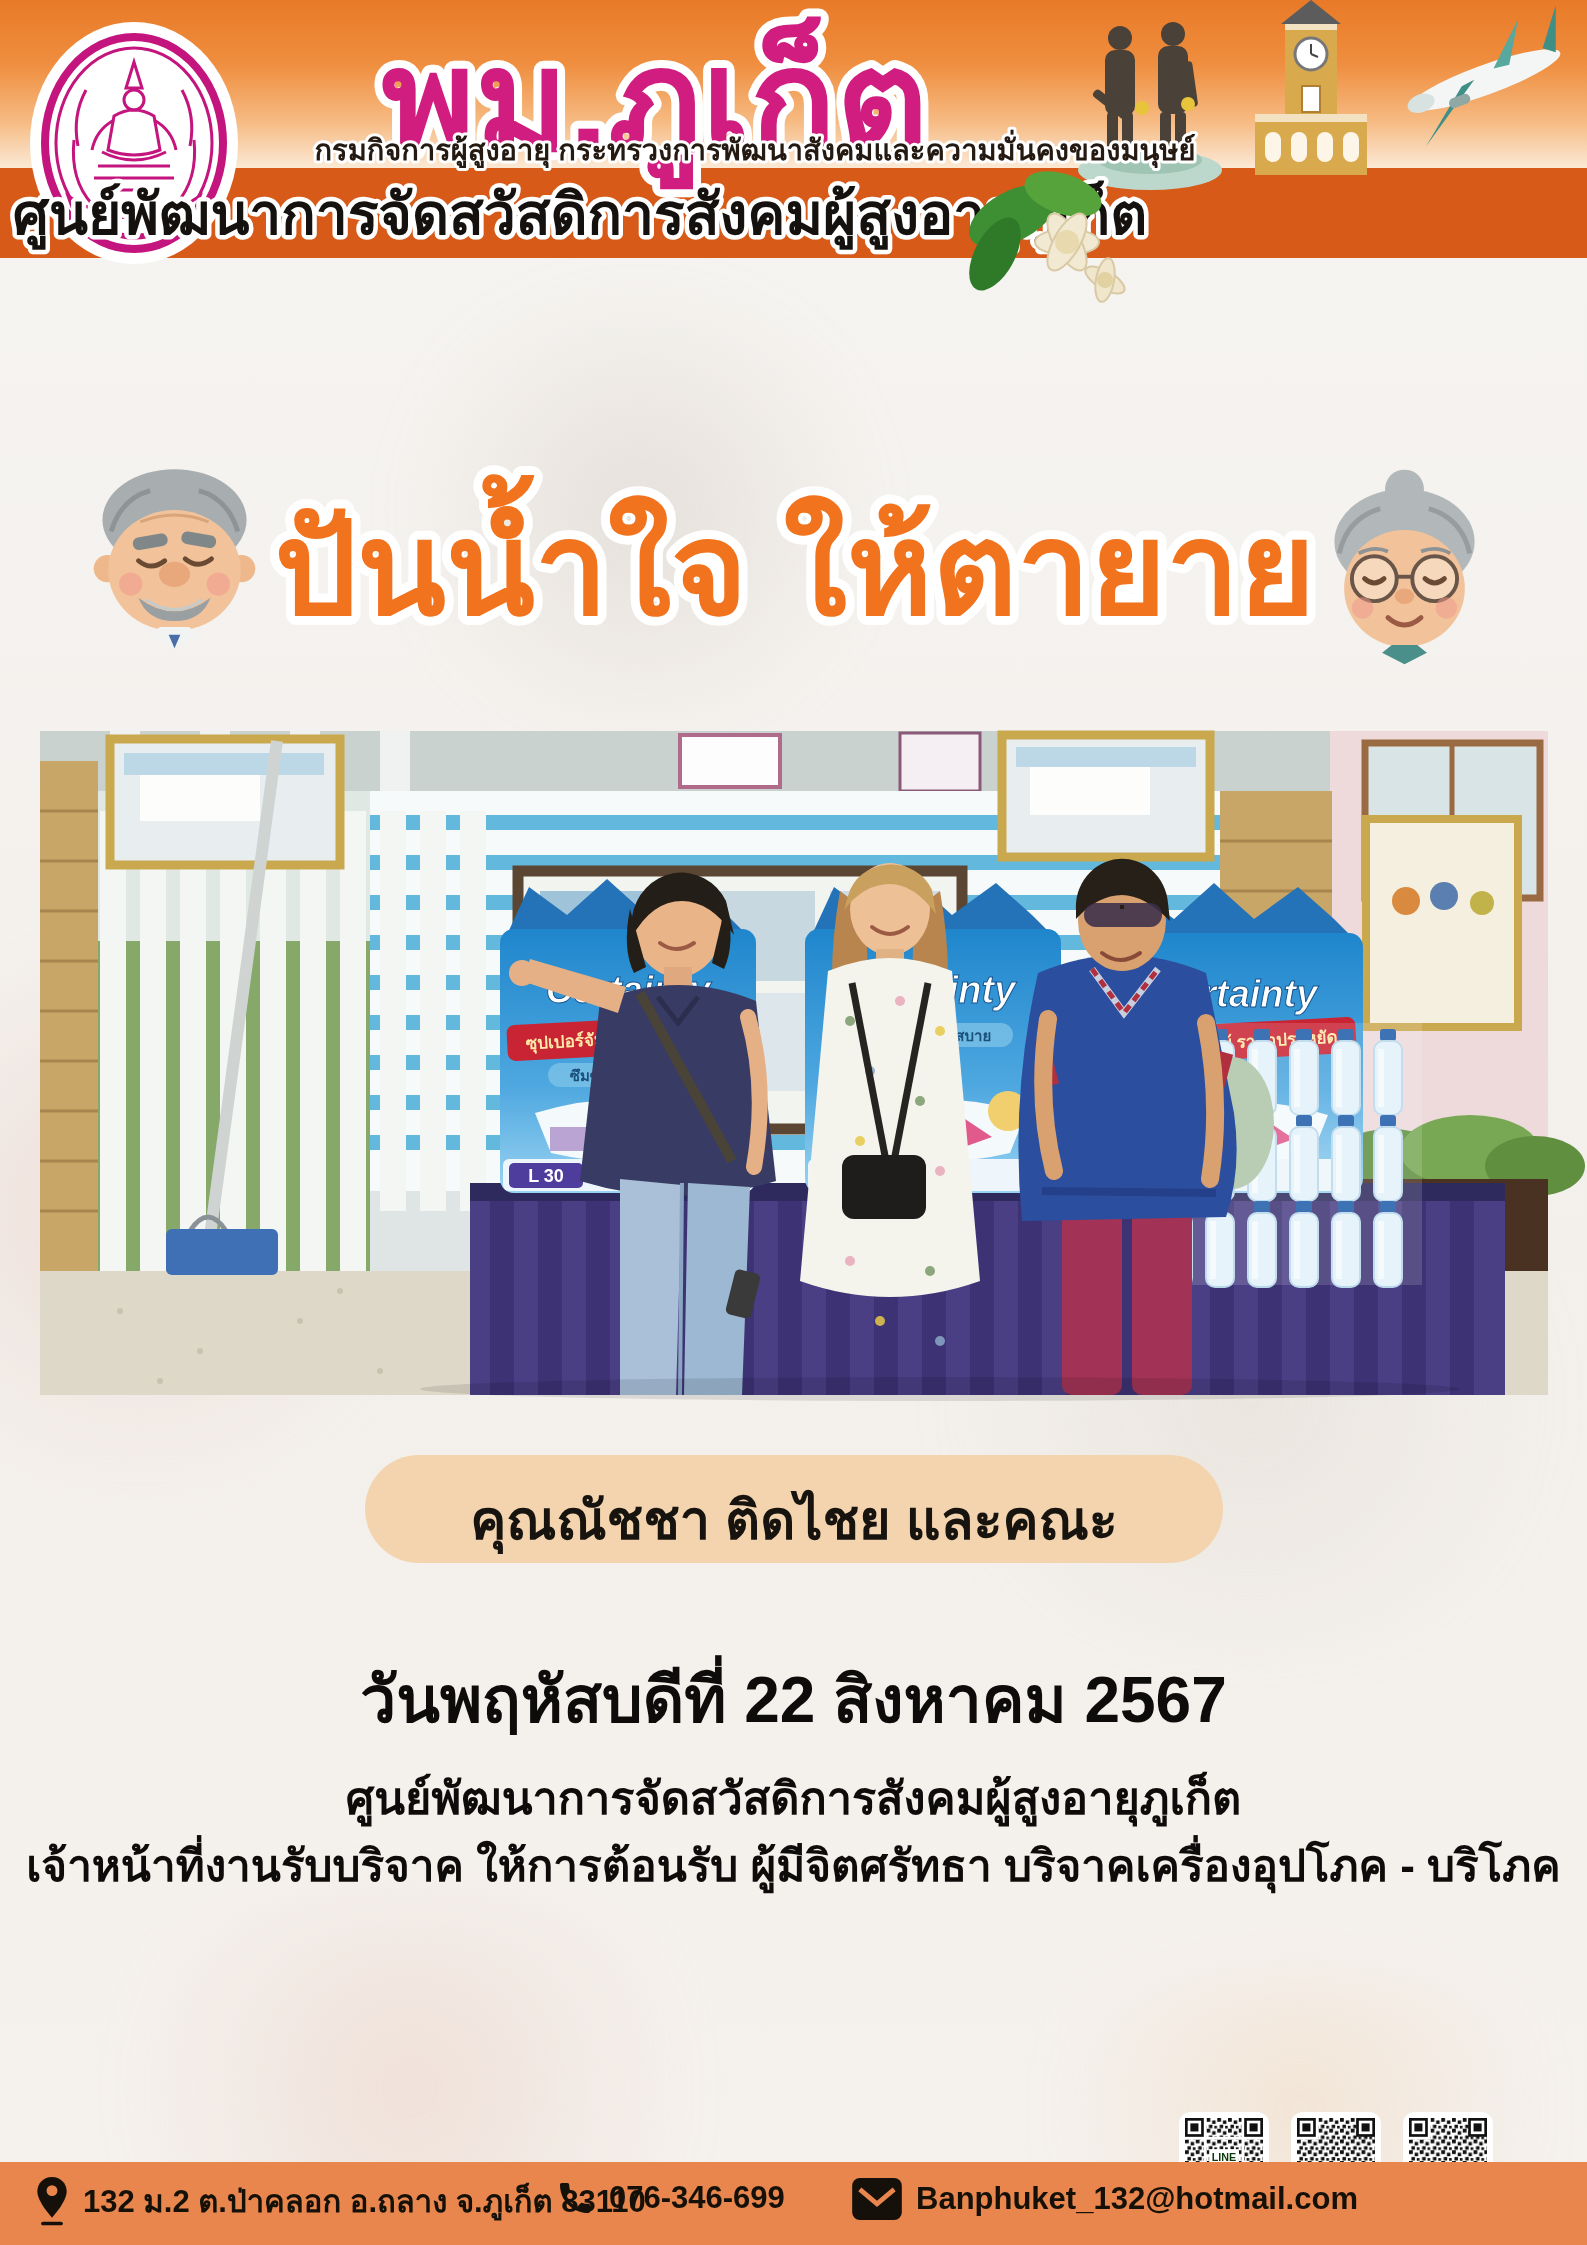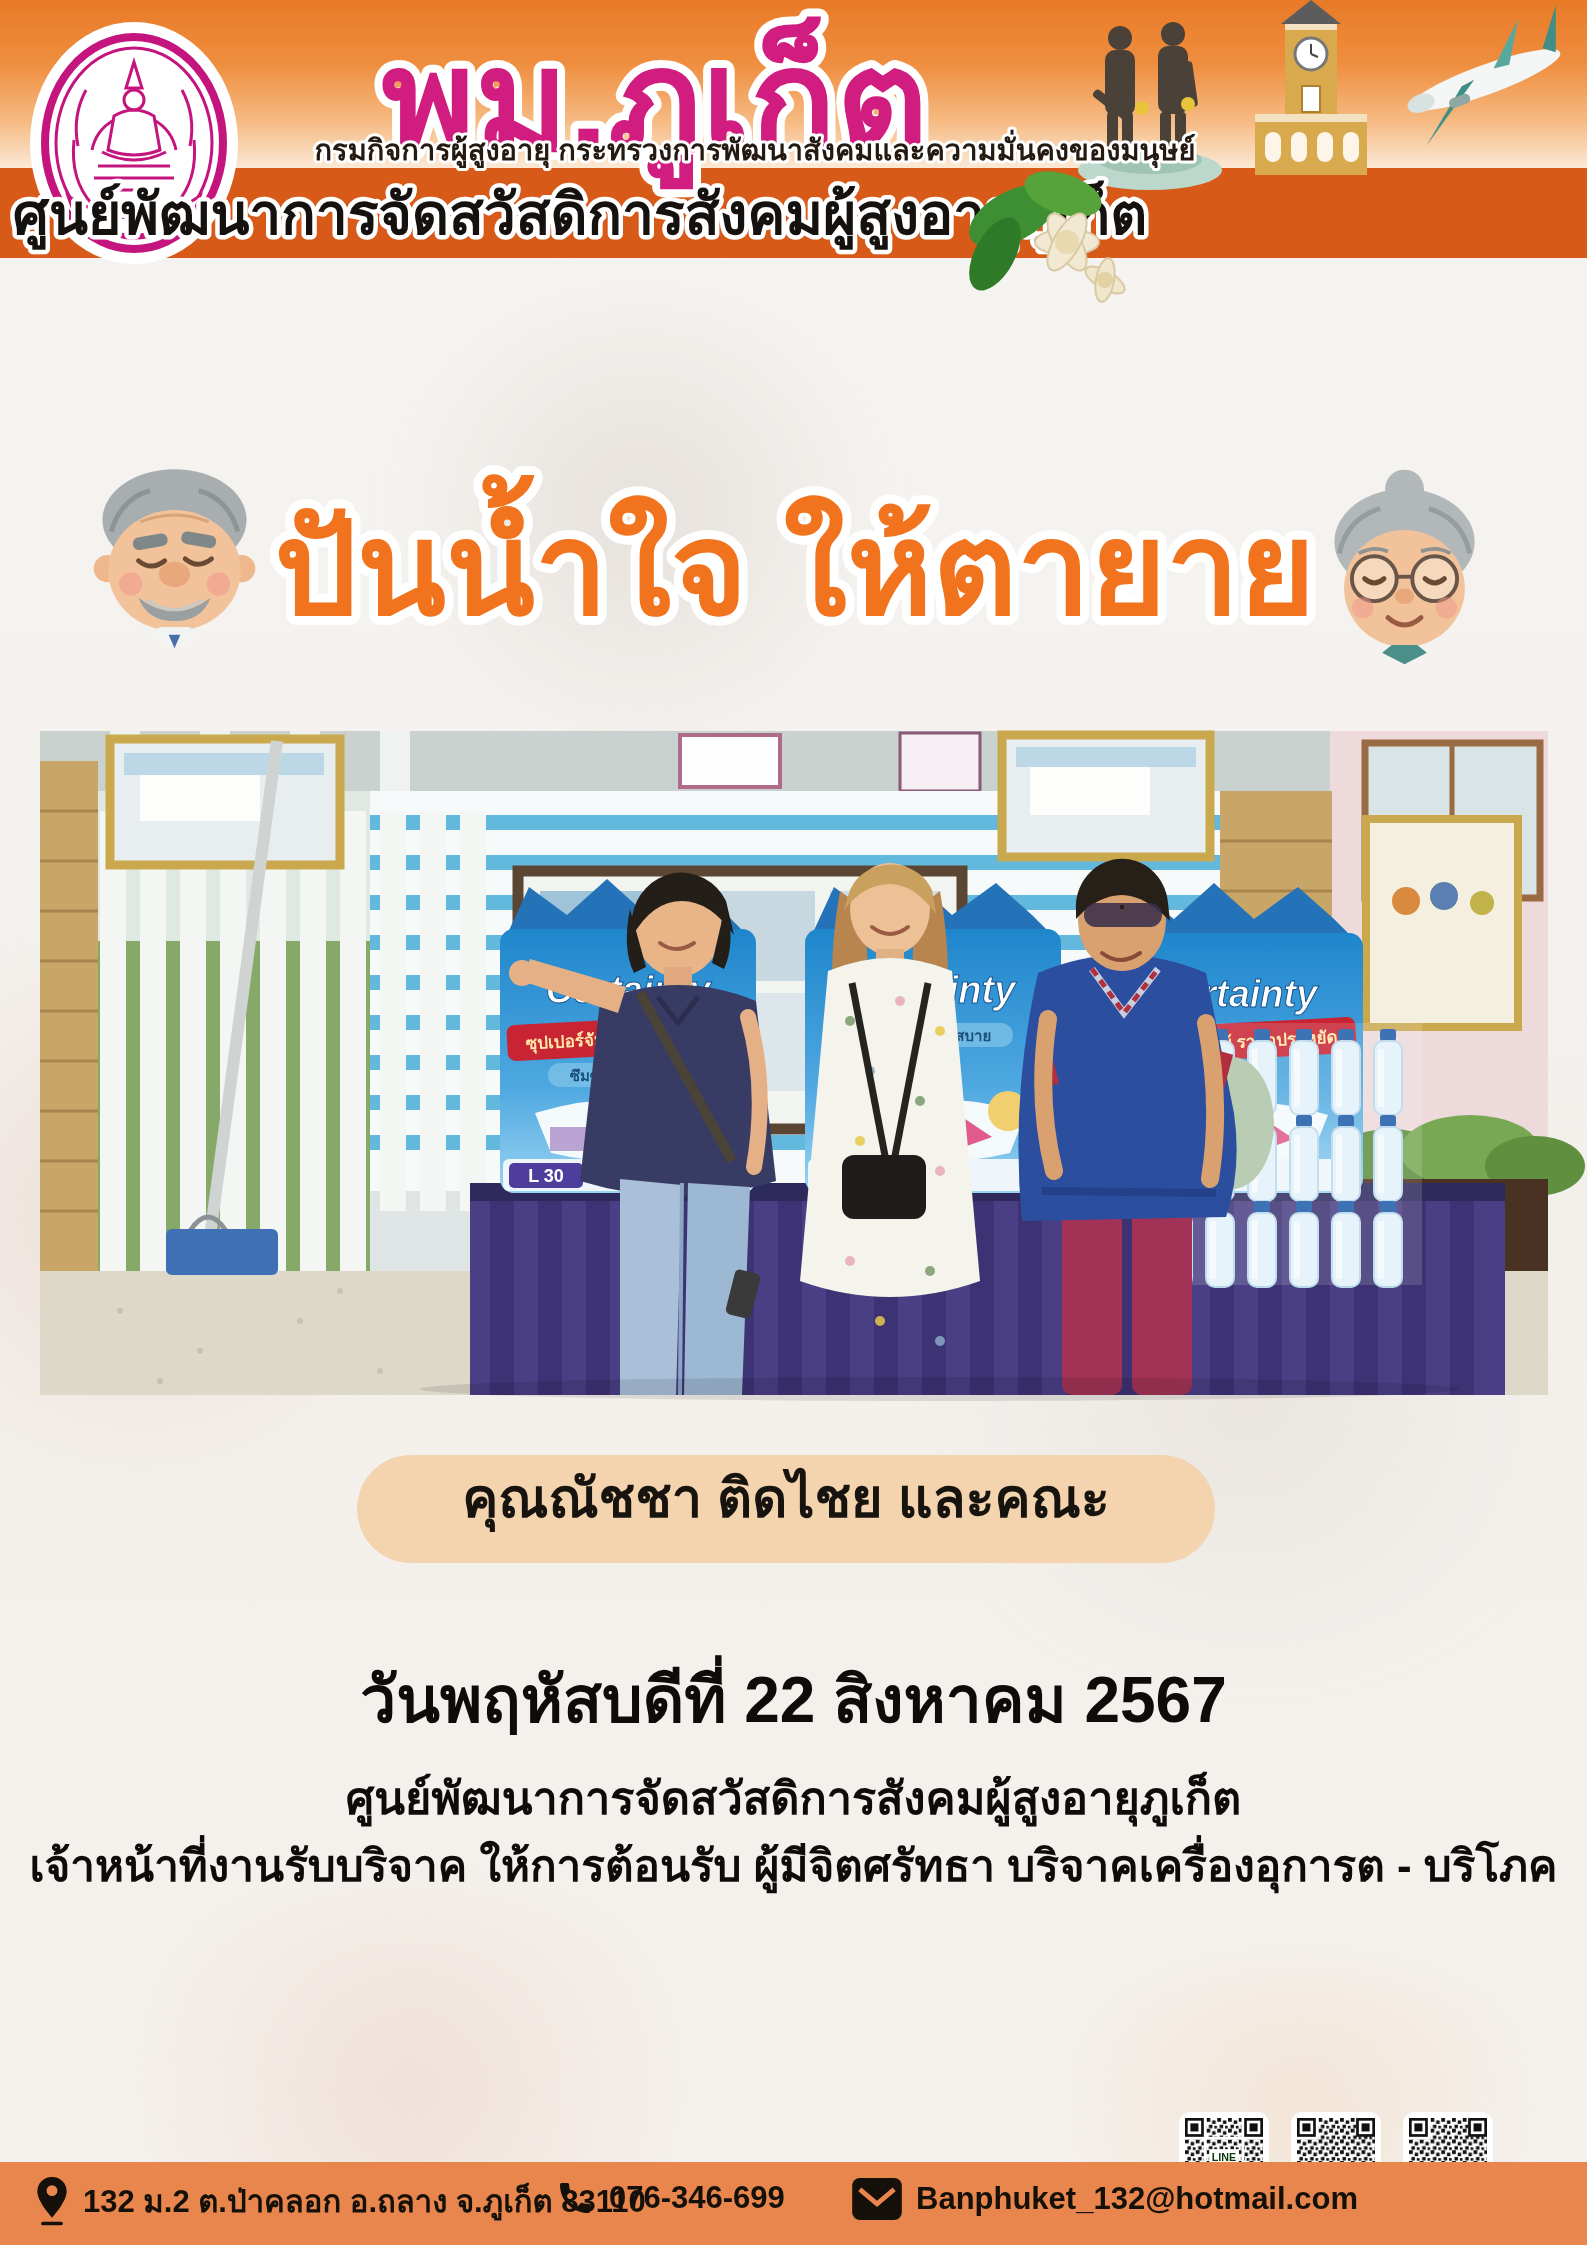--- a/index.html
+++ b/index.html
@@ -22,22 +22,22 @@
   }
   .banner{
     position:absolute;left:0;top:168px;width:1587px;height:90px;
     background:#d85a19;
   }
   .abs{position:absolute;}
   svg{display:block;overflow:visible;}
   text{font-family:"Liberation Sans",sans-serif;}
 
   .badge{
-    position:absolute;left:357px;top:1455px;width:858px;height:108px;border-radius:54px;
-    background:#f3d4ae;display:flex;align-items:flex-start;justify-content:center;
+    position:absolute;left:365px;top:1455px;width:858px;height:108px;border-radius:54px;
+    background:#f3d4ae;display:flex;align-items:flex-end;justify-content:center;
   }
   .badge span{font-size:54px;font-weight:700;color:#17130f;}
 
   .date-line{
     position:absolute;left:0;top:1648px;width:1587px;text-align:center;
     font-size:64px;font-weight:800;color:#0e0c0a;
   }
   .body-line{position:absolute;left:0;width:1587px;text-align:center;font-weight:700;color:#0e0c0a;white-space:nowrap;}
   .bl1{top:1762px;font-size:45px;}
   .bl2{top:1830px;font-size:44px;}
@@ -510,21 +510,21 @@
     </g>
     <ellipse cx="900" cy="658" rx="520" ry="12" fill="#000000" opacity="0.10"></ellipse>
   </svg>
 
   <div class="badge">
     <span>คุณณัชชา ติดไชย และคณะ</span>
   </div>
 
   <div class="date-line">วันพฤหัสบดีที่ 22 สิงหาคม 2567</div>
   <div class="body-line bl1">ศูนย์พัฒนาการจัดสวัสดิการสังคมผู้สูงอายุภูเก็ต</div>
-  <div class="body-line bl2">เจ้าหน้าที่งานรับบริจาค ให้การต้อนรับ ผู้มีจิตศรัทธา บริจาคเครื่องอุการต - บริโภค</div>
+  <div class="body-line bl2">เจ้าหน้าที่งานรับบริจาค ให้การต้อนรับ ผู้มีจิตศรัทธา บริจาคเครื่องอุปโภค - บริโภค</div>
 
   <div class="qr-block">
     <div class="qr-cell">
       <div class="qr-tile">
         <svg width="78" height="78" viewBox="0 0 29 29">
           <rect x="8" y="8" width="13" height="13" fill="url(#qrn2)"></rect>
           <rect x="8" y="0" width="13" height="7" fill="url(#qrn2)"></rect>
           <rect x="8" y="22" width="13" height="7" fill="url(#qrn2)"></rect>
           <rect x="0" y="8" width="7" height="13" fill="url(#qrn2)"></rect>
           <rect x="22" y="8" width="7" height="13" fill="url(#qrn2)"></rect>

